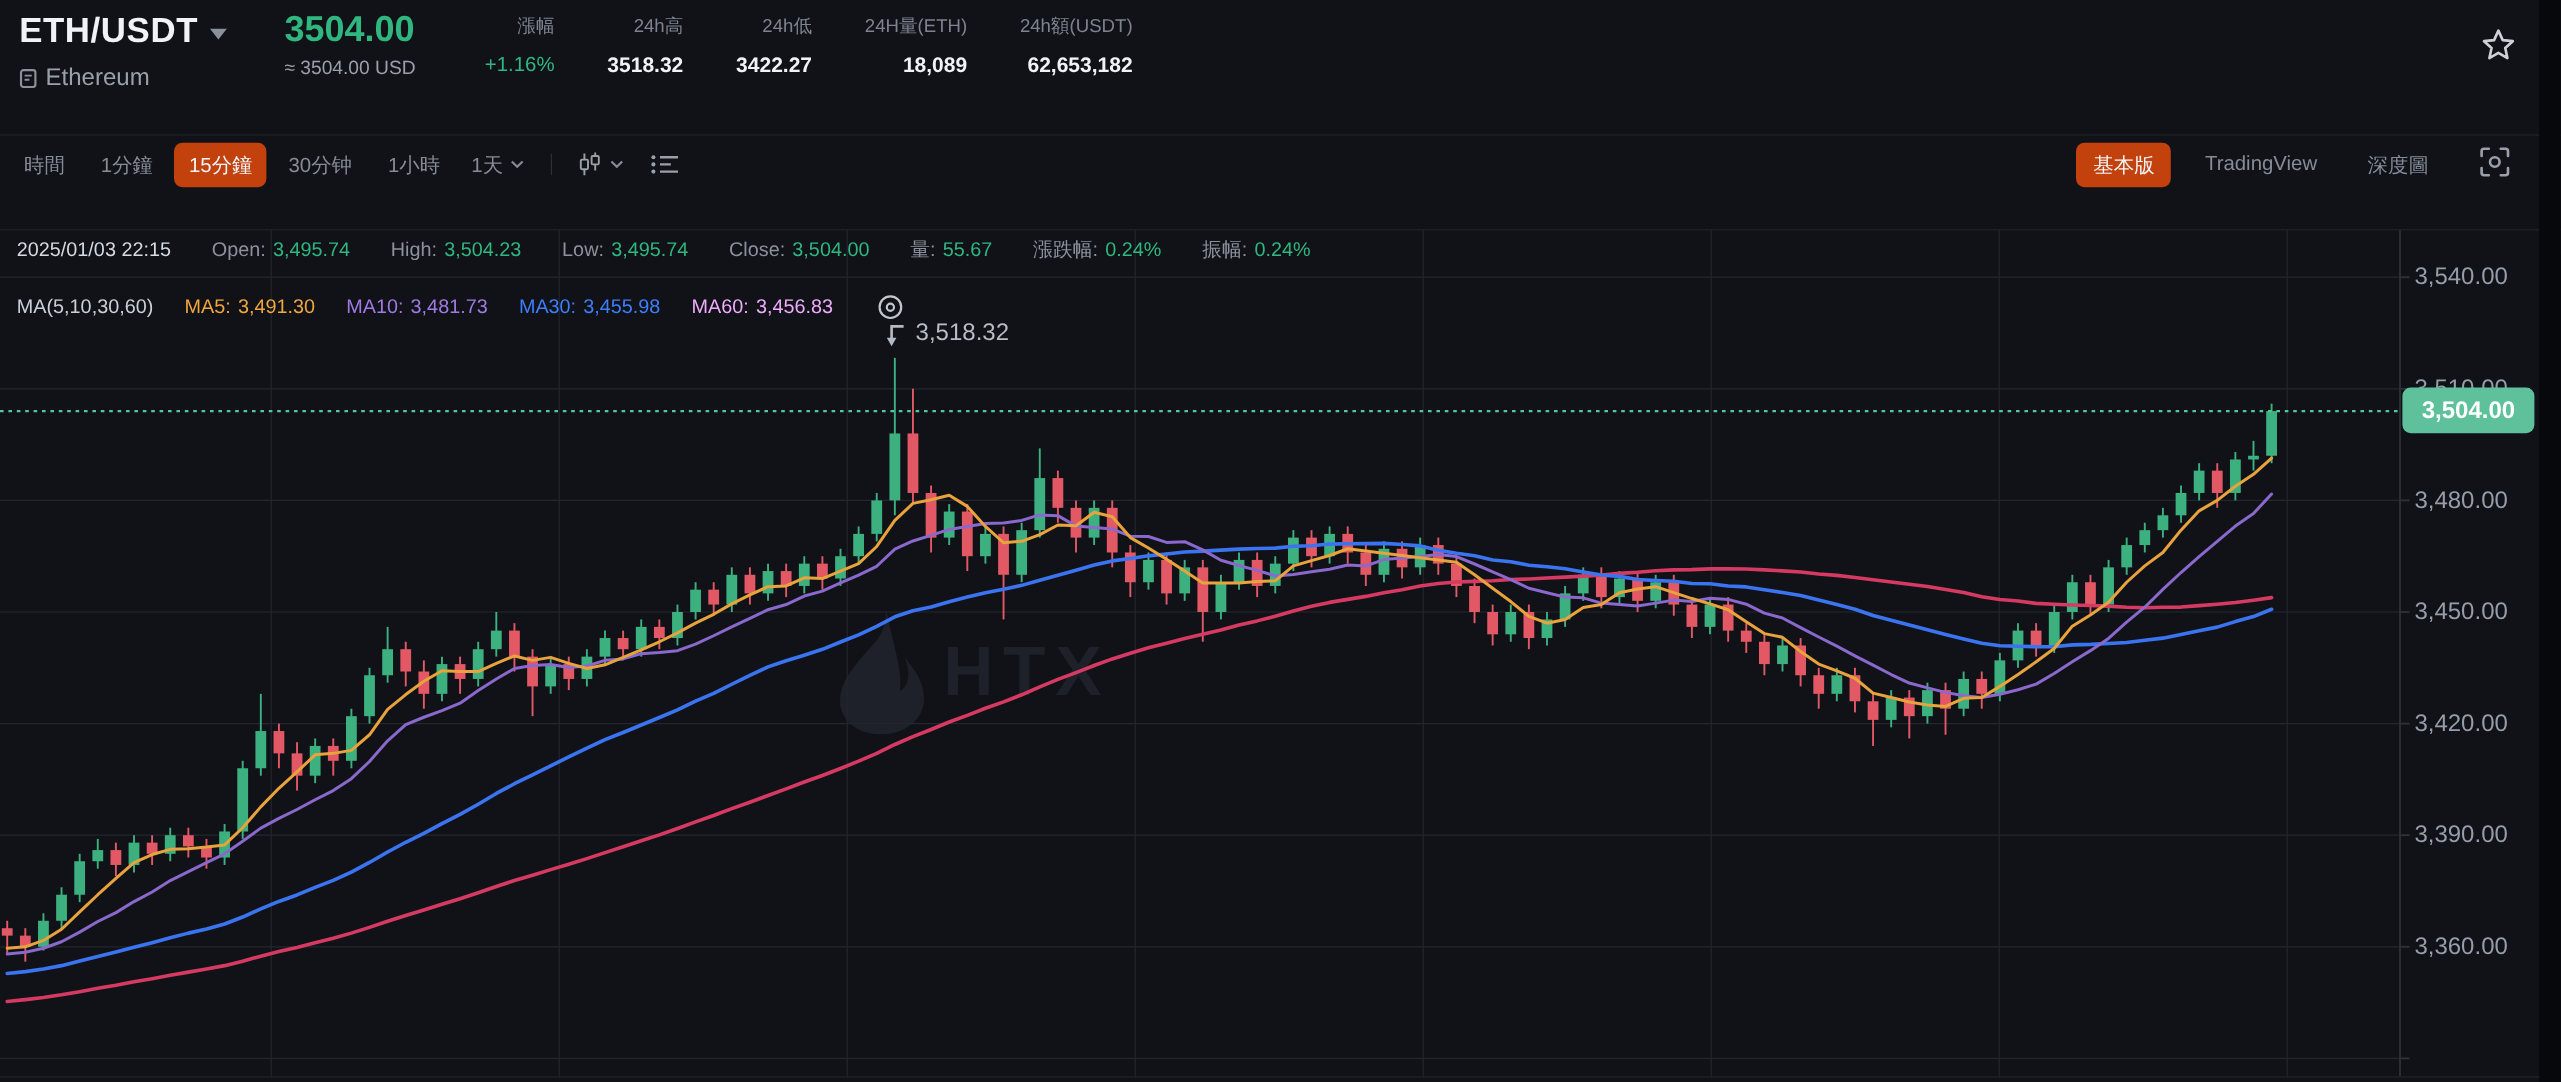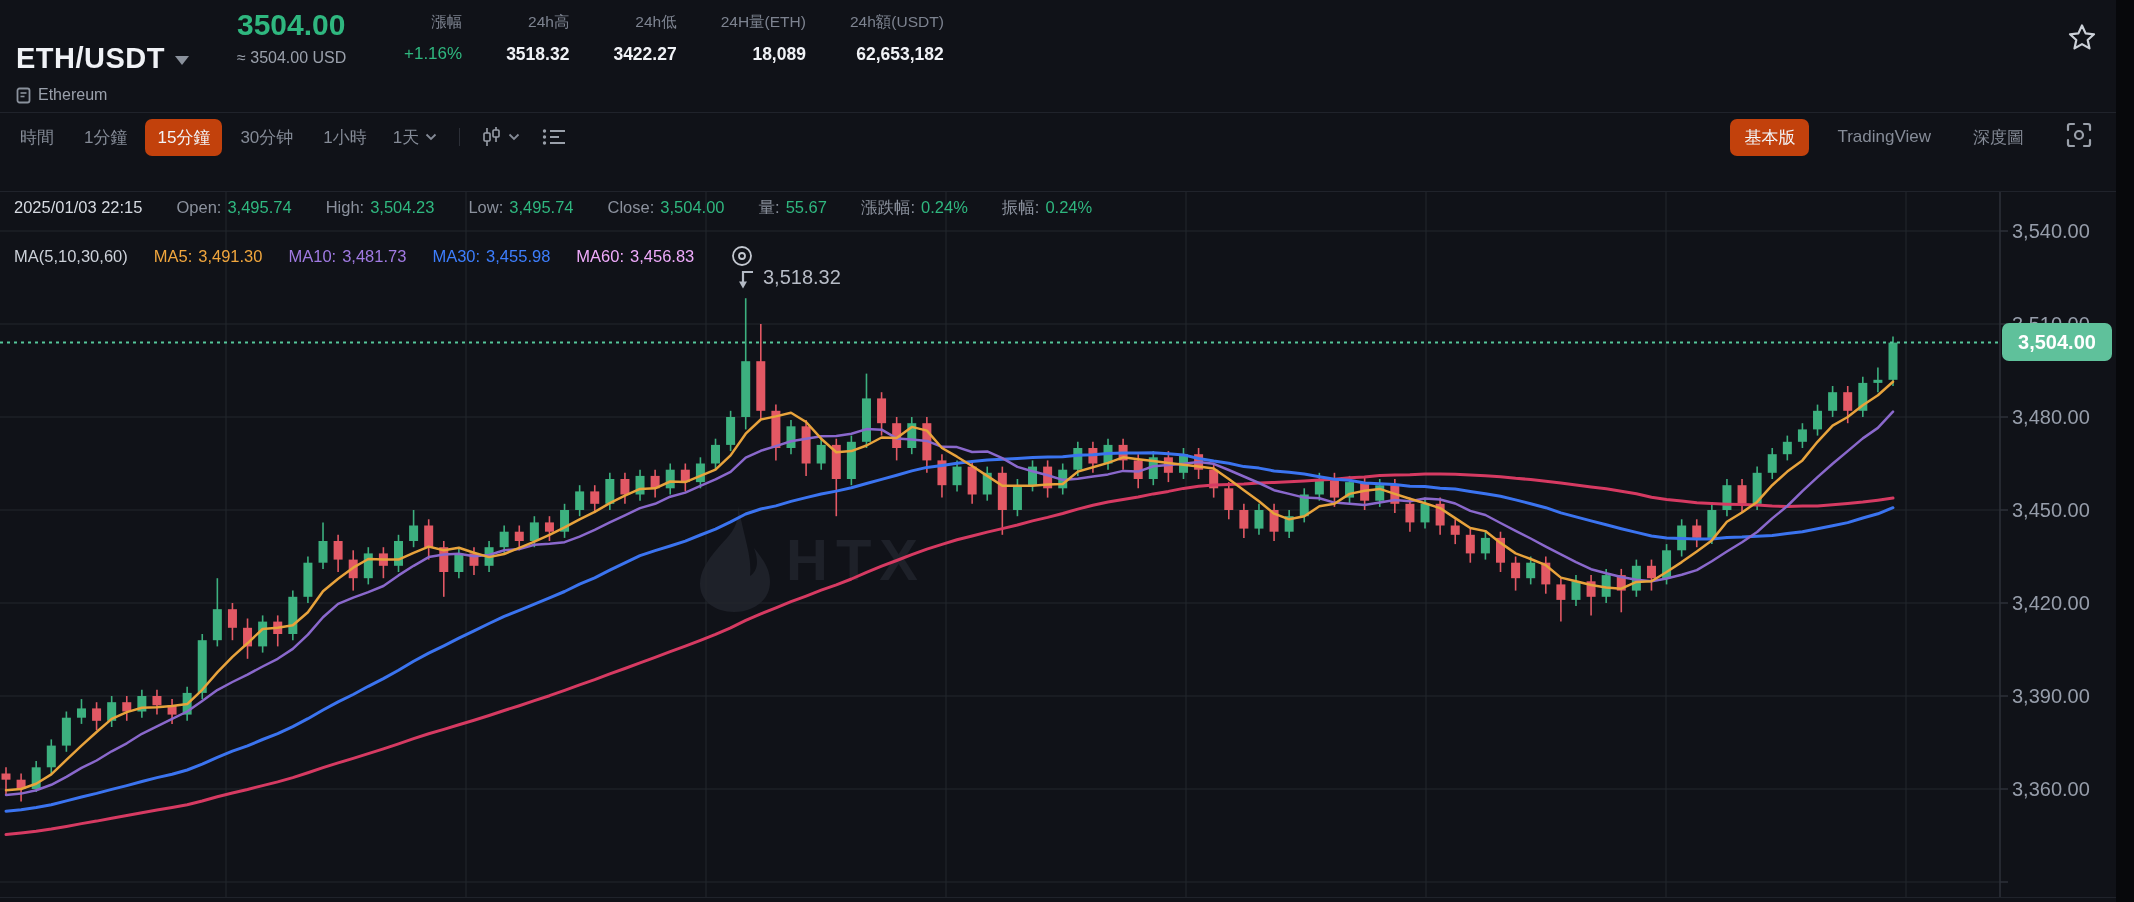--- a/index.html
+++ b/index.html
@@ -1,25 +1,25 @@
 <!DOCTYPE html>
 <html><head>
 <meta charset="utf-8">
 <style>
   html,body{margin:0;padding:0;background:#07080b;}
   .app{position:relative;width:2134px;height:902px;background:#101218;overflow:hidden;
        font-family:"Liberation Sans",sans-serif;color:#e9ecf1;}
   
   .header{position:absolute;left:0;top:0;width:2134px;height:112px;border-bottom:1px solid #20232b;}
-  .sym-block{position:absolute;left:16px;top:10px;margin-top:32px;}
+  .sym-block{position:absolute;left:16px;top:10px;}
   .sym-row{display:flex;align-items:center;gap:10px;}
   .symbol{font-size:29px;font-weight:bold;color:#f0f2f6;letter-spacing:0.5px;}
   .tri-down{width:0;height:0;border-left:7px solid transparent;border-right:7px solid transparent;
             border-top:9px solid #8a919c;margin-top:4px;}
-  .coin-row{display:flex;align-items:center;gap:7px;margin-top:11px;color:#9aa0ab;font-size:16px;}
+  .coin-row{display:flex;align-items:center;gap:7px;margin-top:11px;color:#9aa0ab;font-size:20px;}
   .price-block{position:absolute;left:237px;top:8px;}
   .big-price{font-size:30px;font-weight:bold;}
   .approx{margin-top:7px;font-size:16px;color:#9aa0ab;}
   .stats{position:absolute;left:404px;top:12px;display:flex;gap:44px;}
   .stat{display:flex;flex-direction:column;align-items:flex-end;gap:11px;}
   .stat .lb{font-size:15.5px;color:#7d8390;}
   .stat .vl{font-size:17.5px;font-weight:bold;color:#f0f2f6;}
   .star{position:absolute;right:36px;top:22px;}
   
   .toolbar{position:absolute;left:0;top:113px;width:2134px;height:48px;display:flex;align-items:center;}

